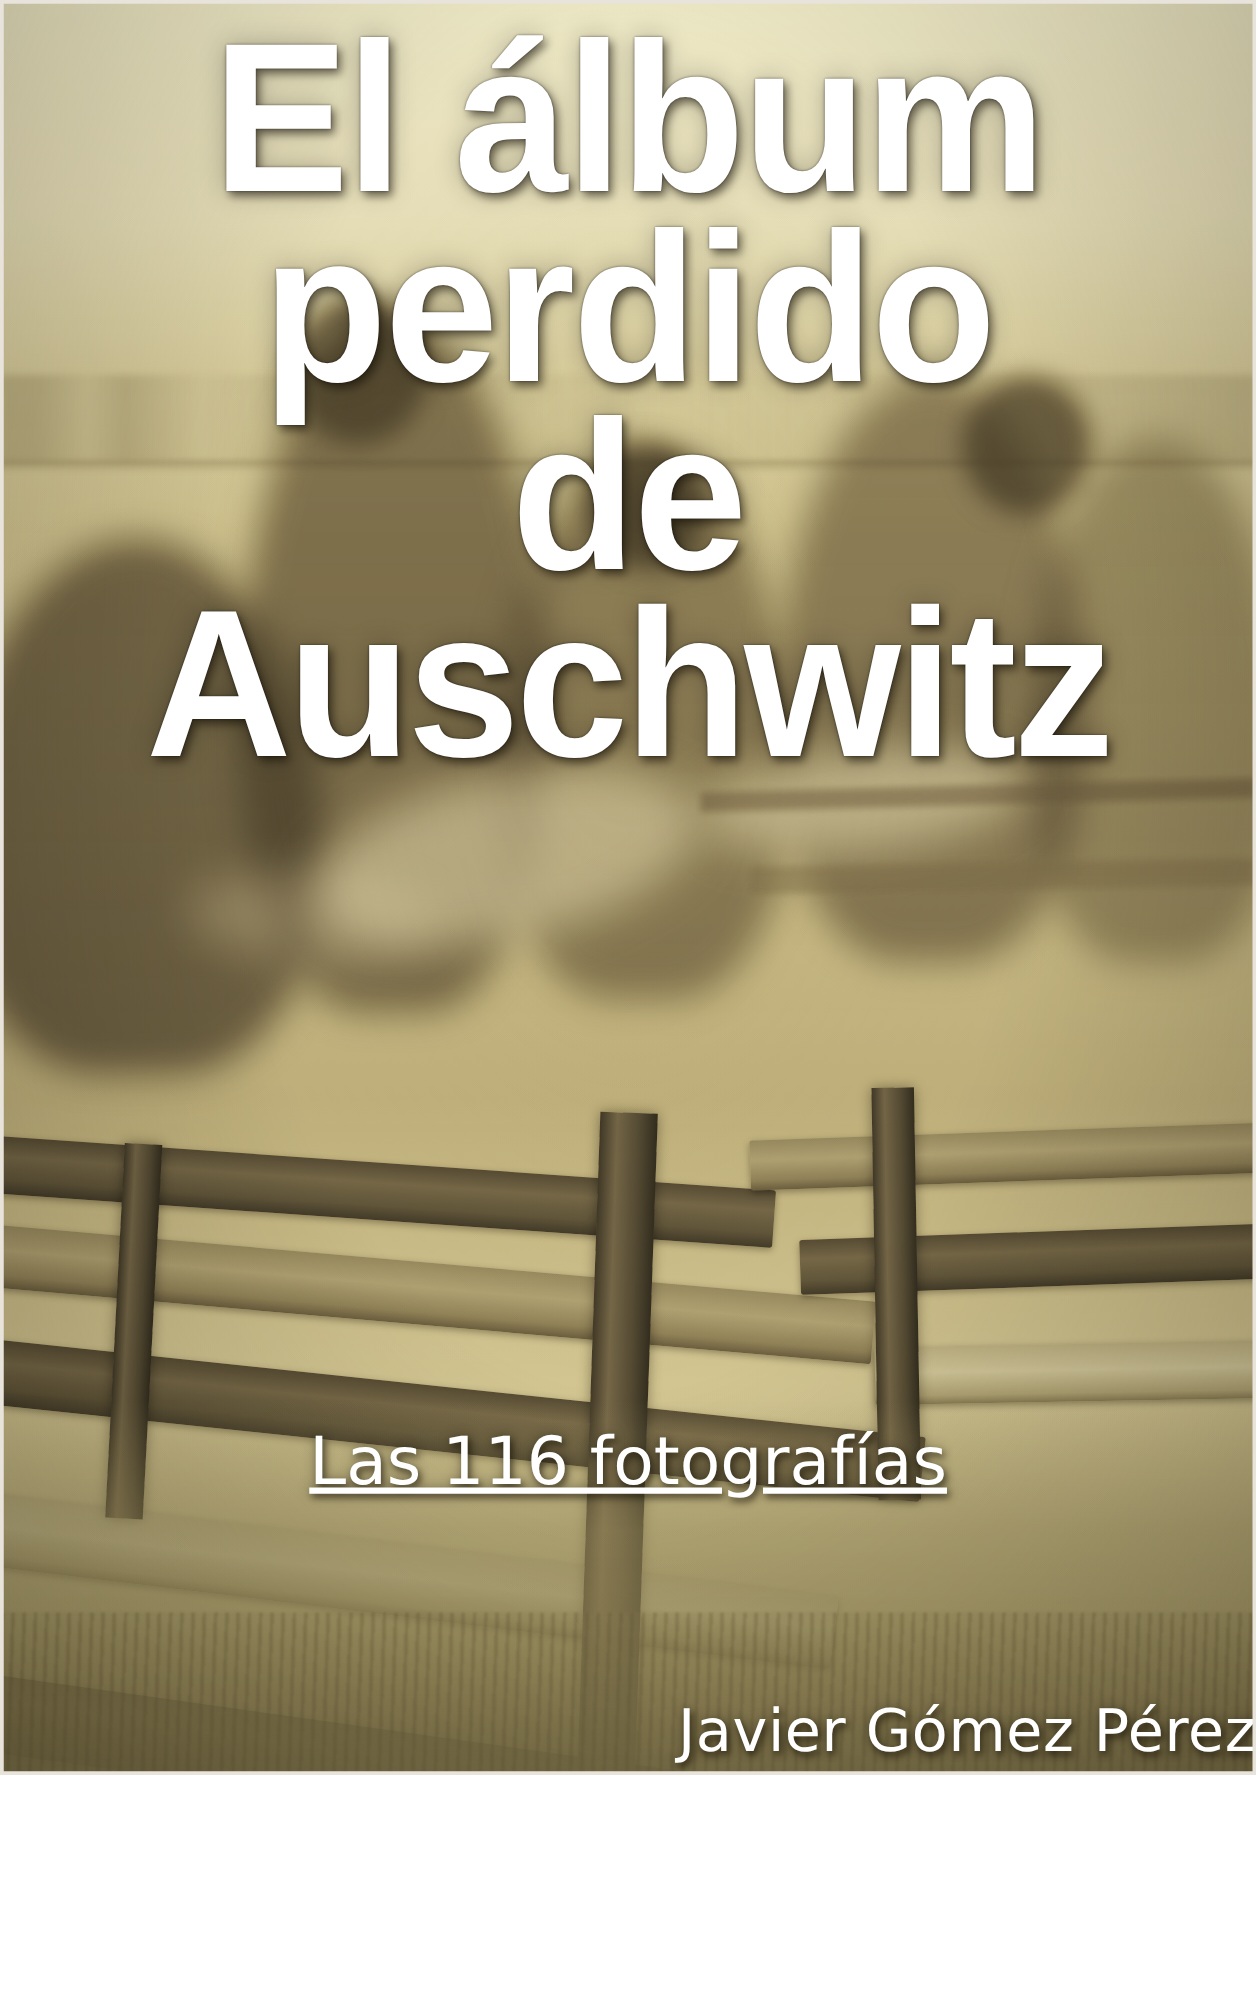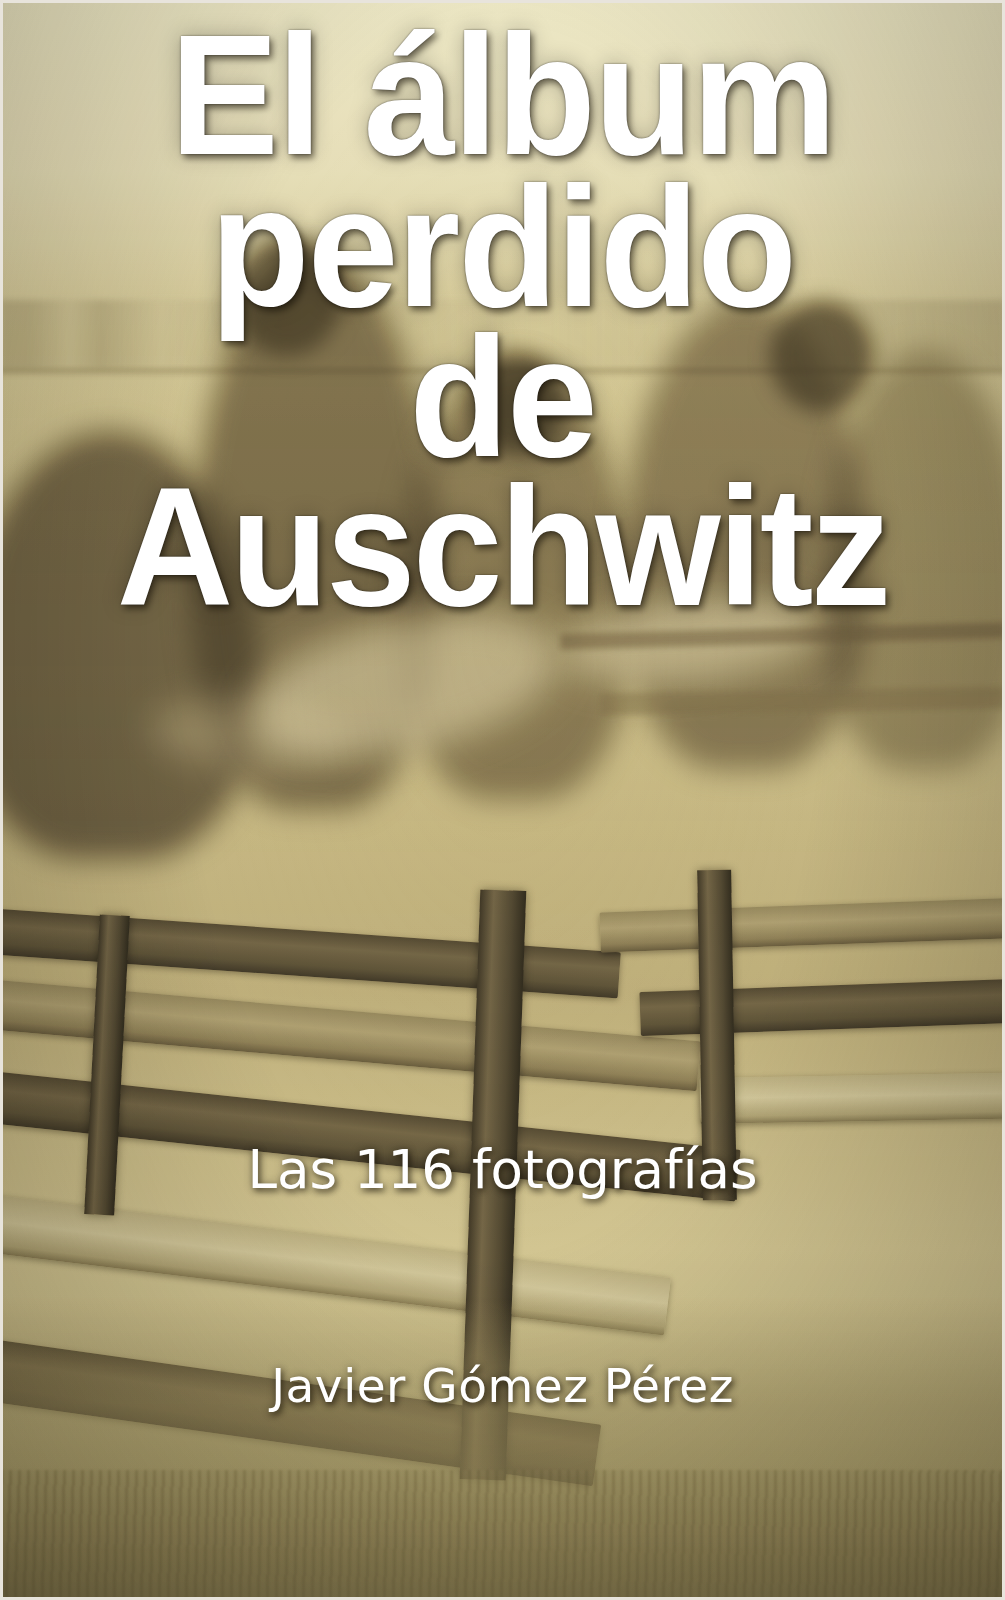--- a/index.html
+++ b/index.html
@@ -11,21 +11,21 @@
   body {
     width: 1005px;
     height: 1600px;
     overflow: hidden;
     font-family: "Liberation Sans", sans-serif;
   }
 
   .cover {
     position: relative;
     width: 1005px;
-    height: 1600px;
+    height: 1420px;
     overflow: hidden;
     background: #1d4ed8;
   }
 
   
   .photo {
     position: absolute;
     inset: 0;
     background:
       
@@ -208,27 +208,28 @@
     padding: 0 48px;
     box-sizing: border-box;
   }
   .subtitle {
     color: #ffffff;
     font-family: "DejaVu Sans", sans-serif;
     font-weight: 400;
     font-size: 53px;
     line-height: 1.12;
     text-shadow: 2px 3px 6px rgba(25,18,6,0.65), 0 0 10px rgba(0,0,0,0.3);
+    text-decoration: underline;
   }
 
   .author-block {
     position: absolute;
     left: 0; right: 0;
     top: 1358px;
-    text-align: center;
+    text-align: right;
   }
   .author {
     color: #ffffff;
     font-family: "DejaVu Sans", sans-serif;
     font-weight: 400;
     font-size: 47px;
     letter-spacing: 0.5px;
     text-shadow: 2px 3px 6px rgba(25,18,6,0.7), 0 0 10px rgba(0,0,0,0.3);
   }
 </style>

